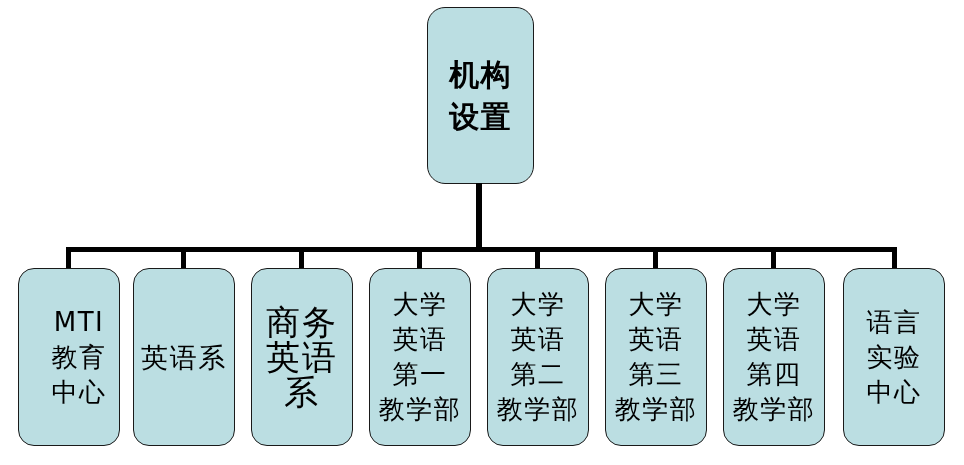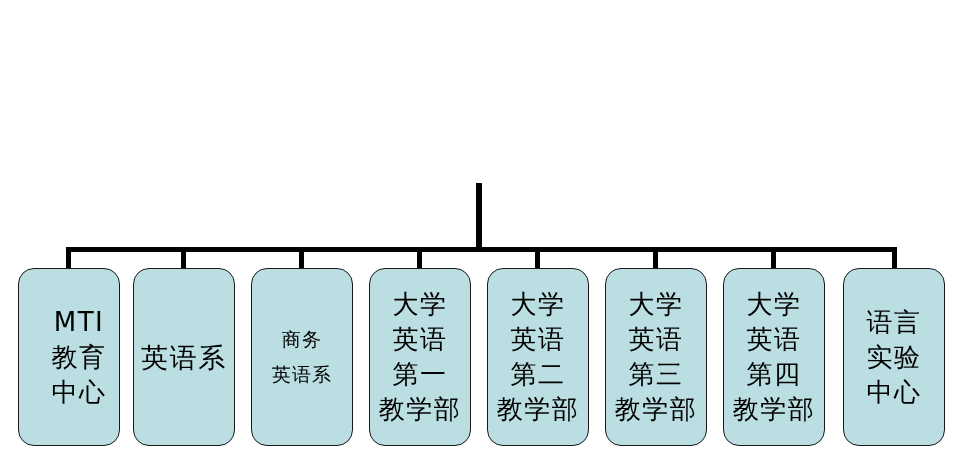--- a/index.html
+++ b/index.html
@@ -50,21 +50,21 @@
     top: 268px;
     width: 102px;
     height: 178px;
   }
   .child-node .node-label {
     font-size: 26px;
     font-weight: normal;
     line-height: 35px;
   }
   .child-node.lines-1 .node-label { font-size: 27px; }
-  .child-node.lines-2 .node-label { font-size: 19px; }
+  .child-node.lines-2 .node-label { font-size: 34px; }
   .connector {
     position: absolute;
     background: #000000;
   }
   #trunk-vertical {
     left: 476px;
     top: 183px;
     width: 6px;
     height: 69px;
   }
@@ -80,20 +80,24 @@
     width: 5px;
     height: 20px;
     background: #000000;
   }
 </style>
 </head>
 <body>
 
 <div id="chart-root">
 
+  <div class="node" id="root-node">
+    <span class="node-label">机构
+设置</span>
+  </div>
 
   <div class="connector" id="trunk-vertical"></div>
   <div class="connector" id="bus-horizontal"></div>
 
   <div class="drop" style="left:66px;"></div>
   <div class="drop" style="left:181px;"></div>
   <div class="drop" style="left:299px;"></div>
   <div class="drop" style="left:417px;"></div>
   <div class="drop" style="left:535px;"></div>
   <div class="drop" style="left:653px;"></div>

